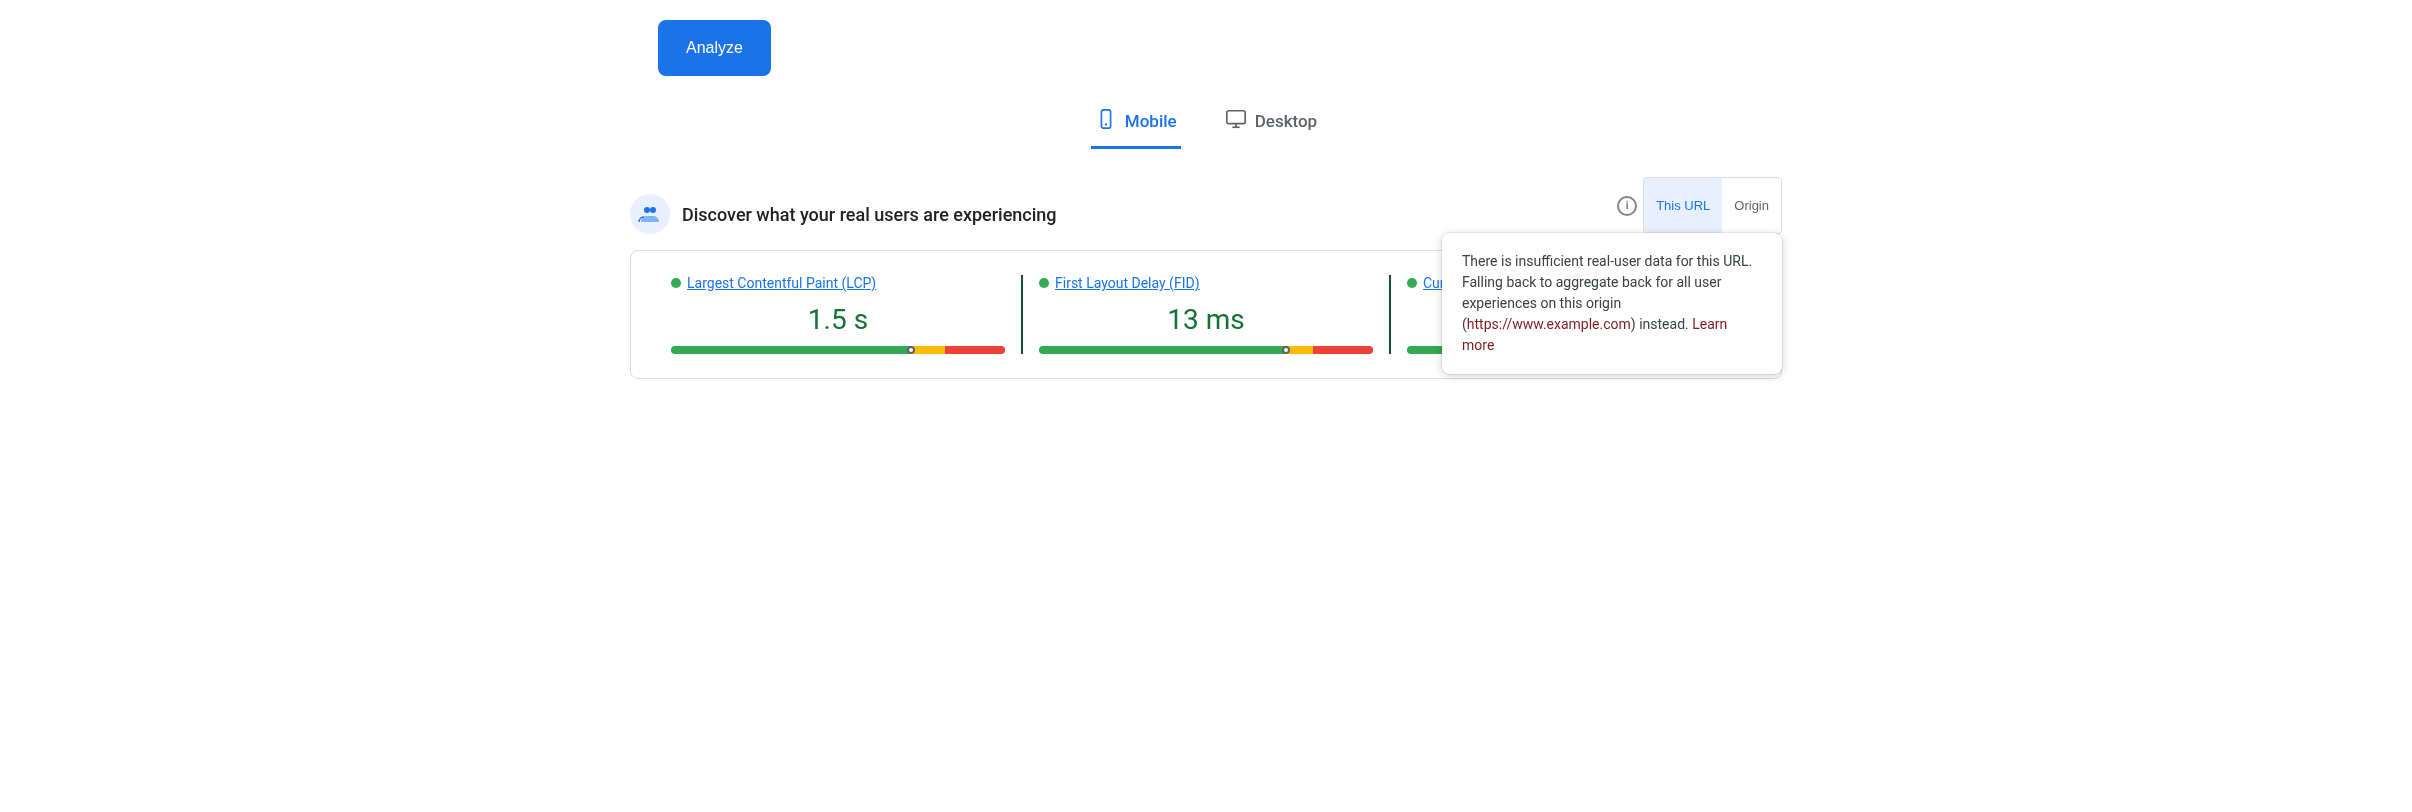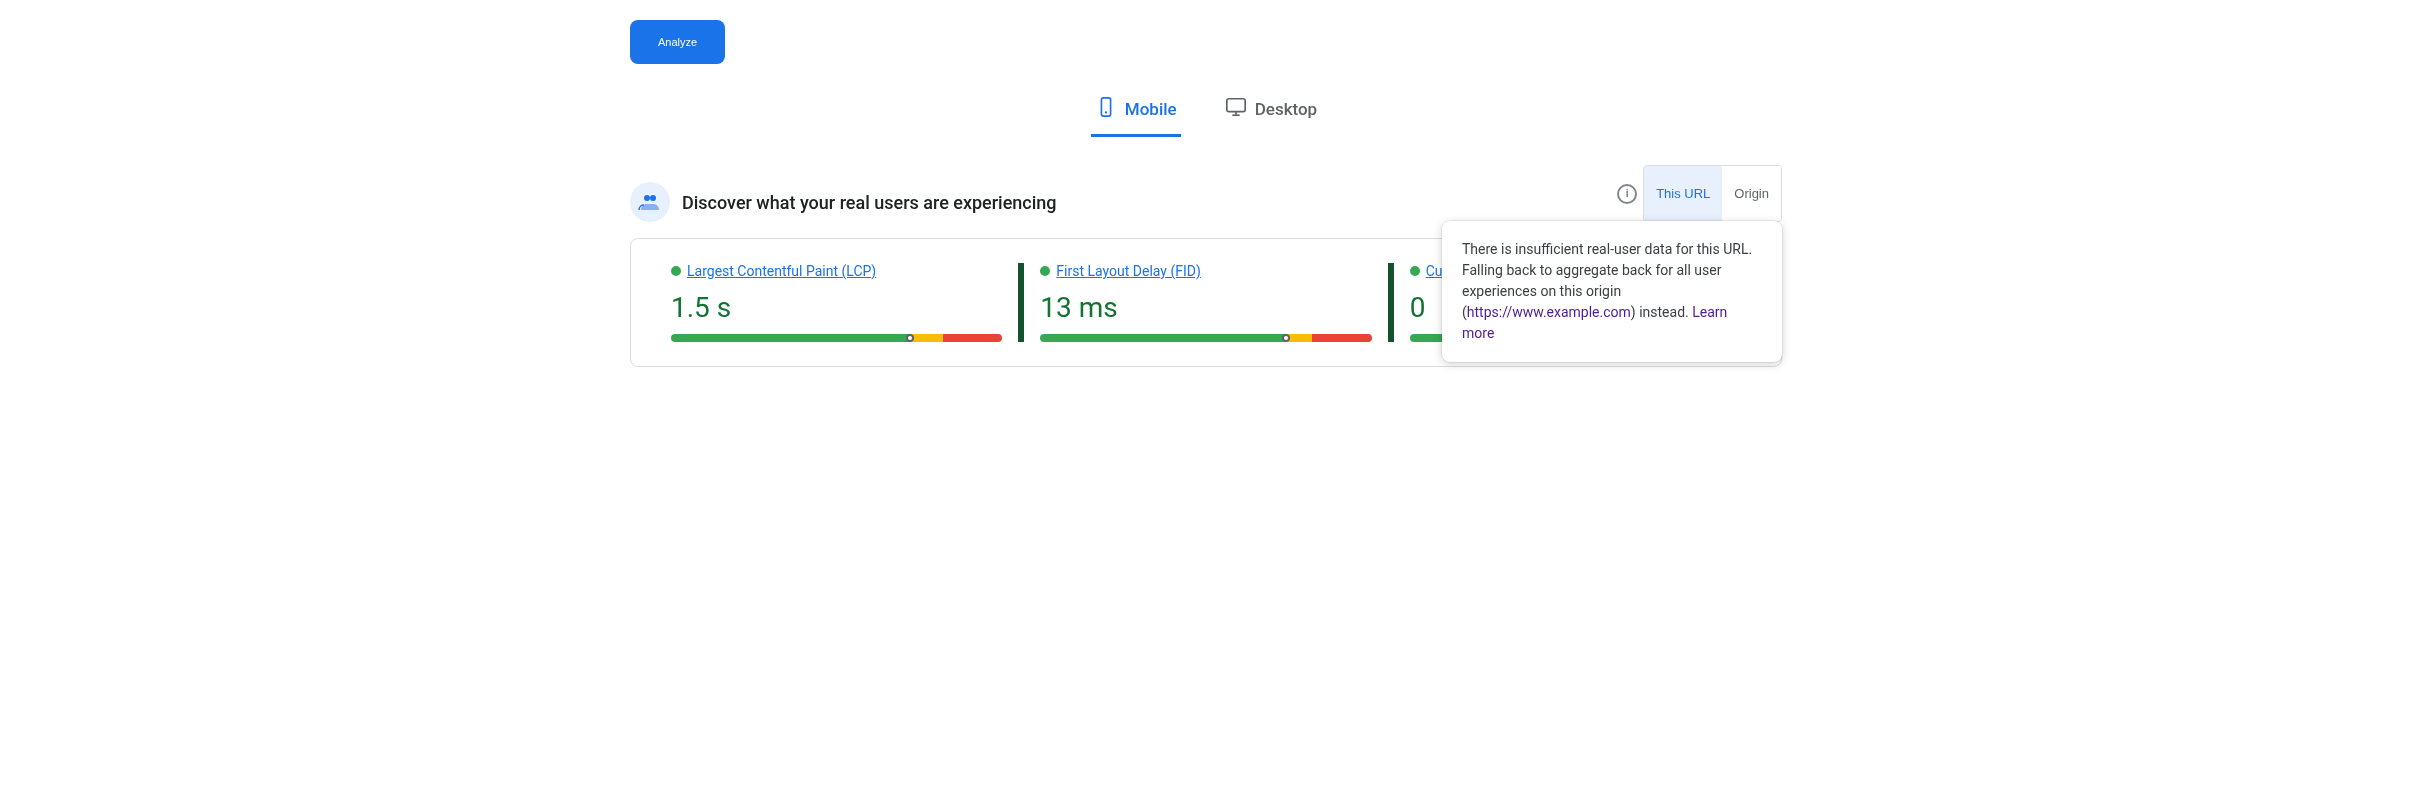--- a/index.html
+++ b/index.html
@@ -27,30 +27,31 @@
       flex: 1;
       height: 56px;
       border: 1px solid #dadce0;
       border-radius: 8px;
       padding: 0 16px;
       font-size: 16px;
       color: #202124;
       outline: none;
     }
     .analyze-btn {
-      height: 44px;
+      height: 56px;
       padding: 0 28px;
       background: #1a73e8;
       color: #fff;
       border: none;
       border-radius: 8px;
-      font-size: 11px;
+      font-size: 16px;
       font-weight: 500;
       cursor: pointer;
       white-space: nowrap;
+      margin-left: 28px;
     }
 
     
     .tabs-row {
       display: flex;
       justify-content: center;
       gap: 40px;
       margin-bottom: 28px;
     }
     .tab {
@@ -192,21 +193,21 @@
     }
 
     
     .metrics-row {
       display: flex;
       gap: 0;
     }
     .metric {
       flex: 1;
       padding: 0 16px;
-      border-right: 6px solid #14532d;
+      border-right: 2px solid #14532d;
     }
     .metric:last-child { border-right: none; }
     .metric-label-row {
       display: flex;
       align-items: center;
       gap: 6px;
       margin-bottom: 12px;
     }
     .dot {
       width: 10px;
@@ -218,21 +219,21 @@
     .metric-label {
       font-size: 14px;
       color: #1a73e8;
       text-decoration: underline;
       cursor: pointer;
     }
     .metric-value {
       font-size: 28px;
       font-weight: 400;
       color: #137333;
-      text-align: left;
+      text-align: center;
       margin-bottom: 10px;
     }
 
     
     .bar-container {
       position: relative;
       height: 8px;
       border-radius: 4px;
       overflow: visible;
       display: flex;
@@ -274,21 +275,21 @@
       border-radius: 8px;
       box-shadow: 0 2px 10px rgba(0,0,0,0.18), 0 0 0 1px rgba(0,0,0,0.06);
       padding: 18px 20px;
       width: 340px;
       font-size: 14px;
       line-height: 1.5;
       color: #3c4043;
       z-index: 100;
     }
     .tooltip-link {
-      color: #4c1d95;
+      color: #7f1d1d;
       text-decoration: none;
     }
   </style>
 </head>
 <body>
 
 <div class="page-wrapper">
 
   <div class="url-bar-row">
     <button class="analyze-btn">Analyze</button>

